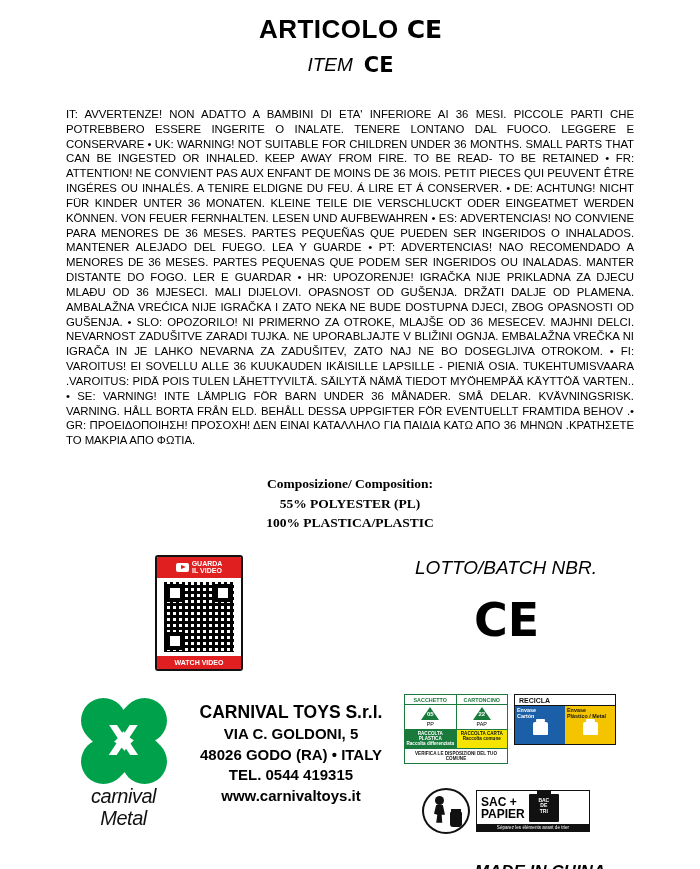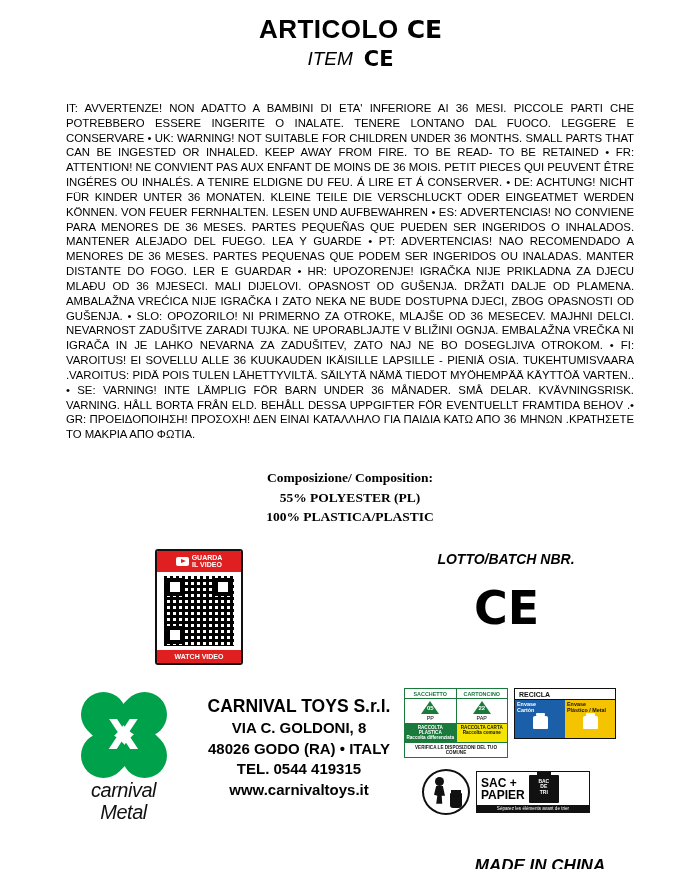--- a/index.html
+++ b/index.html
@@ -30,21 +30,21 @@
     justify-content: center;
     gap: 8px;
   }
   .header-line2 {
     font-size: 19px;
     font-style: italic;
     display: flex;
     align-items: center;
     justify-content: center;
     gap: 11px;
-    margin-top: 2px;
+    margin-top: 8px;
   }
 
   
   .ce-mark {
     display: inline-flex;
     align-items: center;
     gap: 1px;
     font-weight: bold;
     font-family: "DejaVu Sans", sans-serif;
     letter-spacing: -1px;
@@ -161,22 +161,22 @@
 
   
   .lotto {
     position: absolute;
     left: 366px;
     top: 2px;
     width: 280px;
     text-align: center;
   }
   .lotto-title {
-    font-size: 14px;
-    font-weight: bold;
+    font-size: 19px;
+    font-weight: normal;
     font-style: italic;
     letter-spacing: 0px;
   }
   .lotto-ce {
     margin-top: 14px;
     display: flex;
     justify-content: center;
   }
 
   
@@ -224,21 +224,21 @@
     font-style: italic;
     font-size: 20px;
     color: #111;
     line-height: 1.0;
     margin-top: 2px;
     letter-spacing: -0.5px;
   }
 
   .addr {
     position: absolute;
-    left: 184px;
+    left: 176px;
     top: 6px;
     width: 230px;
     text-align: center;
     font-size: 15px;
     font-weight: bold;
     line-height: 1.38;
   }
   .addr .company { font-size: 17.5px; }
   .addr .web { color: #000000; }
 
@@ -368,21 +368,21 @@
     width: 9px; height: 3px;
     background: #fff;
     border-radius: 1px;
   }
   .rec-yellow .bin { background: #fff; }
 
   .recy-row2 {
     display: flex;
     align-items: center;
     gap: 6px;
-    margin-top: 11px;
+    margin-top: 24px;
     margin-left: 18px;
   }
   .tidyman {
     width: 44px; height: 42px;
     border-radius: 50%;
     border: 2px solid #111;
     position: relative;
     flex: none;
     background: #fff;
   }
@@ -538,21 +538,21 @@
       <span class="clover-leaf l3"></span>
       <span class="clover-leaf l4"></span>
       <span class="clover-x">X</span>
     </div>
     <div class="logo-text1">carnival</div>
     <div class="logo-text2">Metal</div>
   </div>
 
   <div class="addr">
     <div class="company">CARNIVAL TOYS S.r.l.</div>
-    <div>VIA C. GOLDONI, 8</div>
+    <div>VIA C. GOLDONI, 5</div>
     <div>48026 GODO (RA) • ITALY</div>
     <div>TEL. 0544 419315</div>
     <div class="web">www.carnivaltoys.it</div>
   </div>
 
   <div class="recy">
     <div class="recy-row1">
 
       <div class="pack-box">
         <div class="pack-head">

